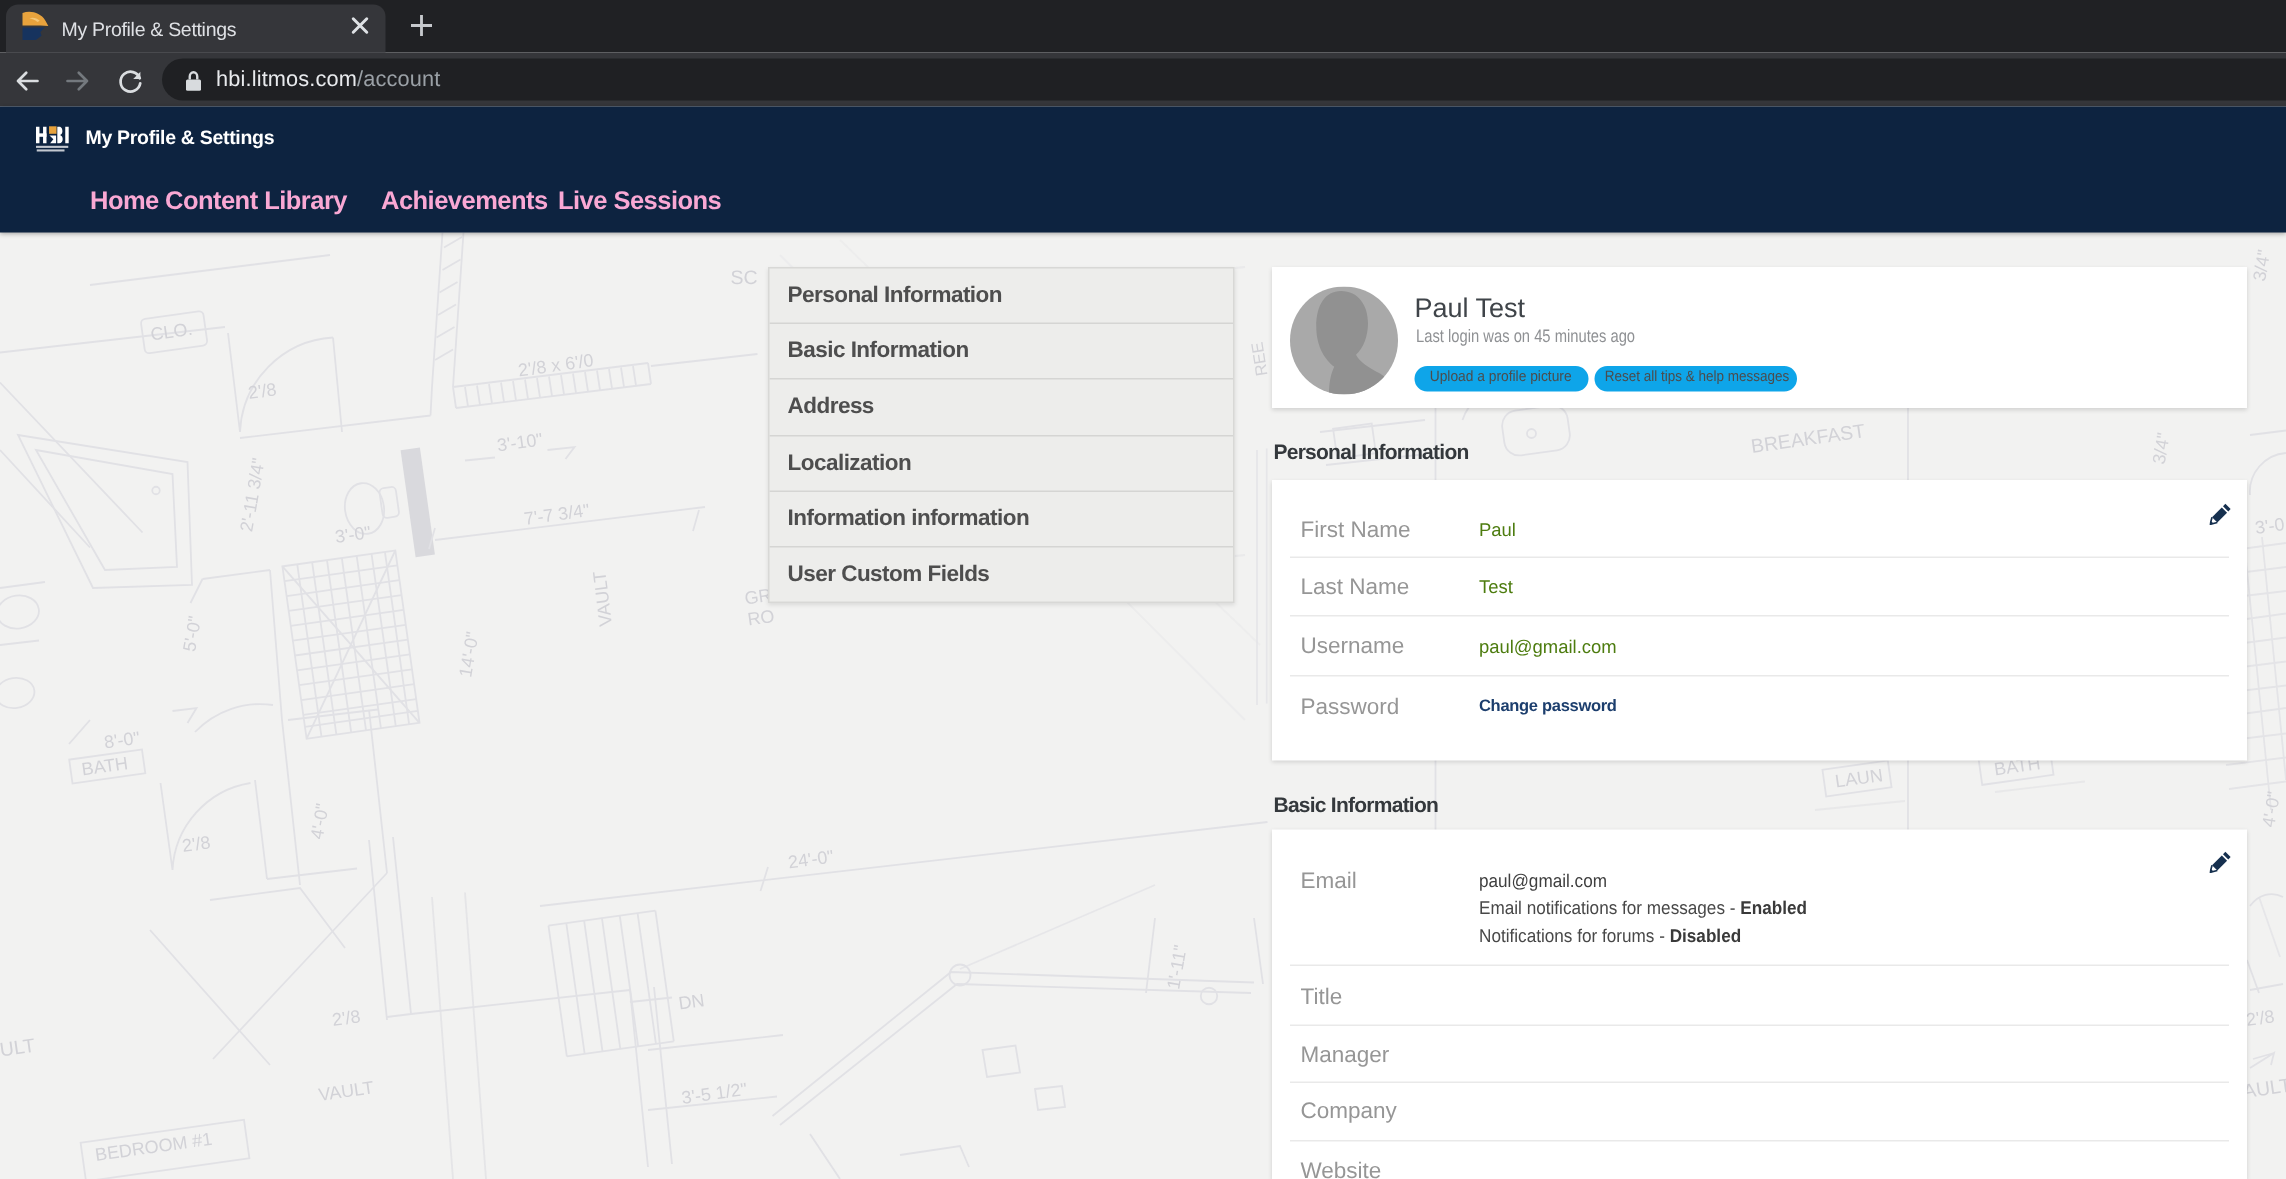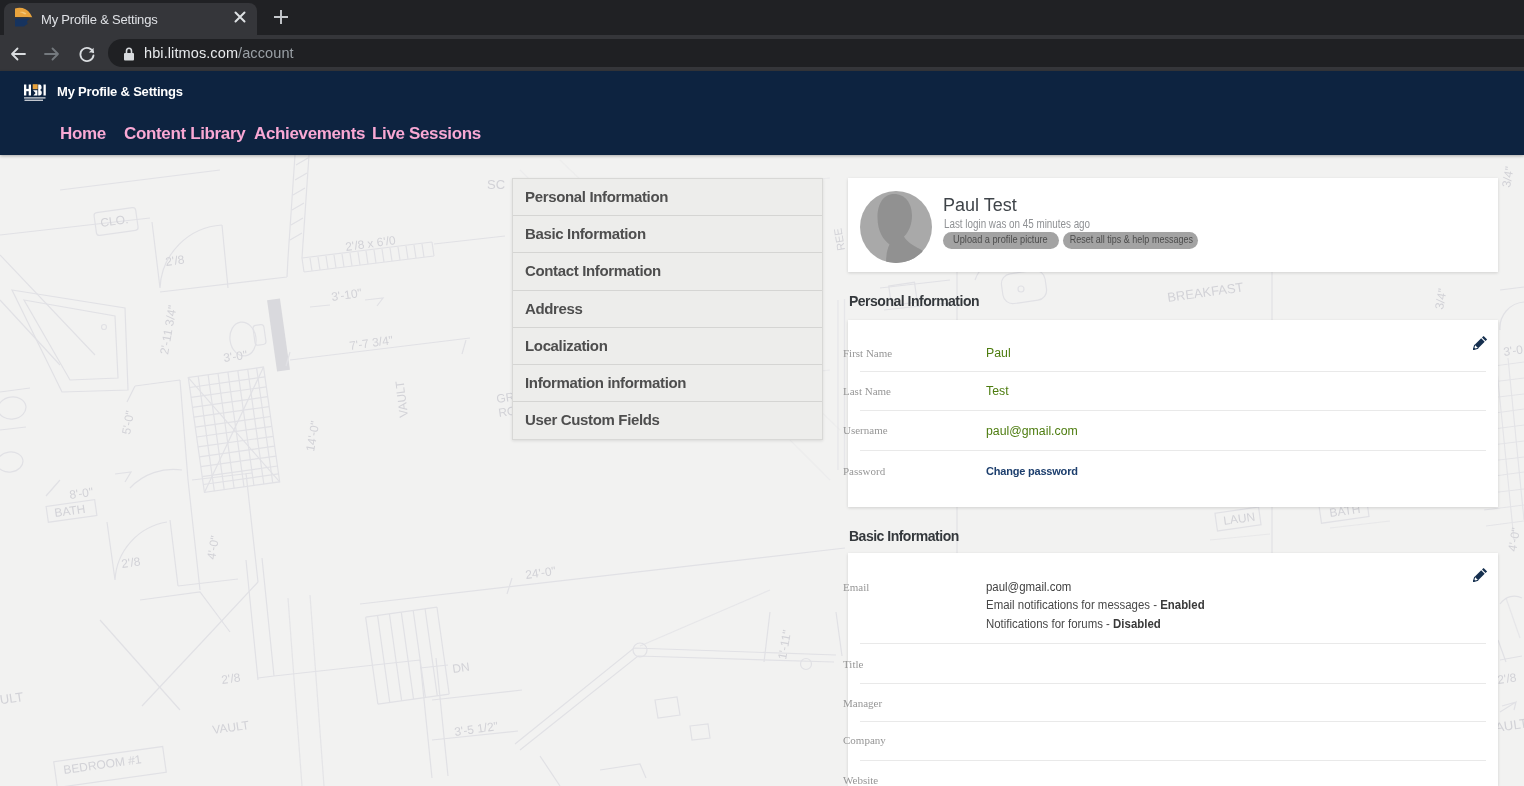--- a/index.html
+++ b/index.html
@@ -21,24 +21,24 @@
   #content { position:absolute; left:0; top:155px; width:1524px; height:631px; }
   
   #menu { position:absolute; left:512px; top:178px; width:311px; background:#ededeb; border:1px solid #d8d8d6; box-shadow:0 1px 3px rgba(0,0,0,.10); }
   #menu .mi { box-sizing:border-box; height:37.23px; line-height:36.2px; padding-left:12px; border-bottom:1px solid #d5d5d3; font-weight:bold; font-size:15px; letter-spacing:-0.35px; color:#4e4e4e; }
   #menu .mi:last-child { border-bottom:none; height:36.2px; }
   
   .card { position:absolute; left:848px; width:650px; background:#fff; box-shadow:0 1px 3px rgba(0,0,0,.14); }
   #pcard { top:178px; height:93.5px; }
   #pname { position:absolute; left:943px; top:195px; font-size:18px; color:#3f4449; }
   #plogin { position:absolute; left:944px; top:217px; font-size:12px; color:#8f9194; transform:scaleX(.82); transform-origin:0 0; white-space:nowrap; }
-  .pill { position:absolute; top:232px; height:16.5px; line-height:16.5px; border-radius:8.5px; background:#a3a3a3; font-size:10px; color:#4c4c4c; text-align:center; white-space:nowrap; }
+  .pill { position:absolute; top:244px; height:16.5px; line-height:16.5px; border-radius:8.5px; background:#0ea5e9; font-size:10px; color:#4c4c4c; text-align:center; white-space:nowrap; }
   .shead { position:absolute; left:849px; height:14px; line-height:14px; font-weight:bold; font-size:14px; letter-spacing:-0.5px; color:#34383c; }
   .sep { position:absolute; left:860px; width:626px; height:1px; background:#e9e9e9; }
-  .flab { position:absolute; left:843px; font-size:11px; height:13px; line-height:13px; color:#969696;font-family:Liberation Serif, serif; }
+  .flab { position:absolute; left:867px; font-size:15px; height:13px; line-height:13px; color:#969696; }
   .fval { position:absolute; left:986px; font-size:12.3px; height:14px; line-height:14px; color:#4d7c0f; }
   </style>
 </head>
 <body>
 <div id="bg"></div>
 <div id="content">
 <svg width="1524" height="631" viewBox="0 155 1524 631" style="position:absolute;left:0;top:0">
  <g stroke="#e1e1e5" fill="none" stroke-width="1.2">
 
   <path d="M295 155 L288 258 M309 155 L302 258"></path>
@@ -216,28 +216,27 @@
     <rect x="1" y="5.9" width="7" height="2.3" fill="#fff"></rect>
     <rect x="9.7" y="1.2" width="5" height="5" fill="#e8a33d"></rect>
     <path d="M15.2 1.5 L16.5 1.5 C18.2 1.5 18.6 3.2 18.6 4.5 C18.6 5.8 18 6.6 17 7 C18.2 7.4 18.8 8.5 18.8 9.7 C18.8 11.3 18 12.5 16.5 12.5 L15.2 12.5 Z" fill="#fff"></path>
     <path d="M10 7.3 L14.4 7.3 L14.4 12.5 L10.4 12.5 L12.6 9.9 Z" fill="#fff"></path>
     <rect x="20.5" y="1.5" width="2.3" height="11" fill="#fff"></rect>
     <rect x="1" y="14.2" width="21.5" height="1.4" fill="#fff" opacity=".75"></rect>
     <rect x="1.5" y="16.6" width="18.5" height="1.4" fill="#fff" opacity=".75"></rect>
   </svg>
   <div id="apptitle">My Profile &amp; Settings</div>
   <div class="nav" style="left:30px">Home</div>
-  <div class="nav" style="left:94px">Content Library</div>
+  <div class="nav" style="left:80px">Content Library</div>
   <div class="nav" style="left:224px">Achievements</div>
   <div class="nav" style="left:342px">Live Sessions</div>
 </div>
 <div id="menu">
   <div class="mi">Personal Information</div>
   <div class="mi">Basic Information</div>
-  <div class="mi">Contact Information</div>
   <div class="mi">Address</div>
   <div class="mi">Localization</div>
   <div class="mi">Information information</div>
   <div class="mi">User Custom Fields</div>
 </div>
 <div class="card" id="pcard"></div>
 <svg class="abs" style="left:860px;top:191px" width="72" height="72" viewBox="0 0 72 72">
   <circle cx="36" cy="36" r="36" fill="#a9a9a9"></circle>
   <clipPath id="avc">
       <circle cx="36" cy="36" r="36"></circle>

